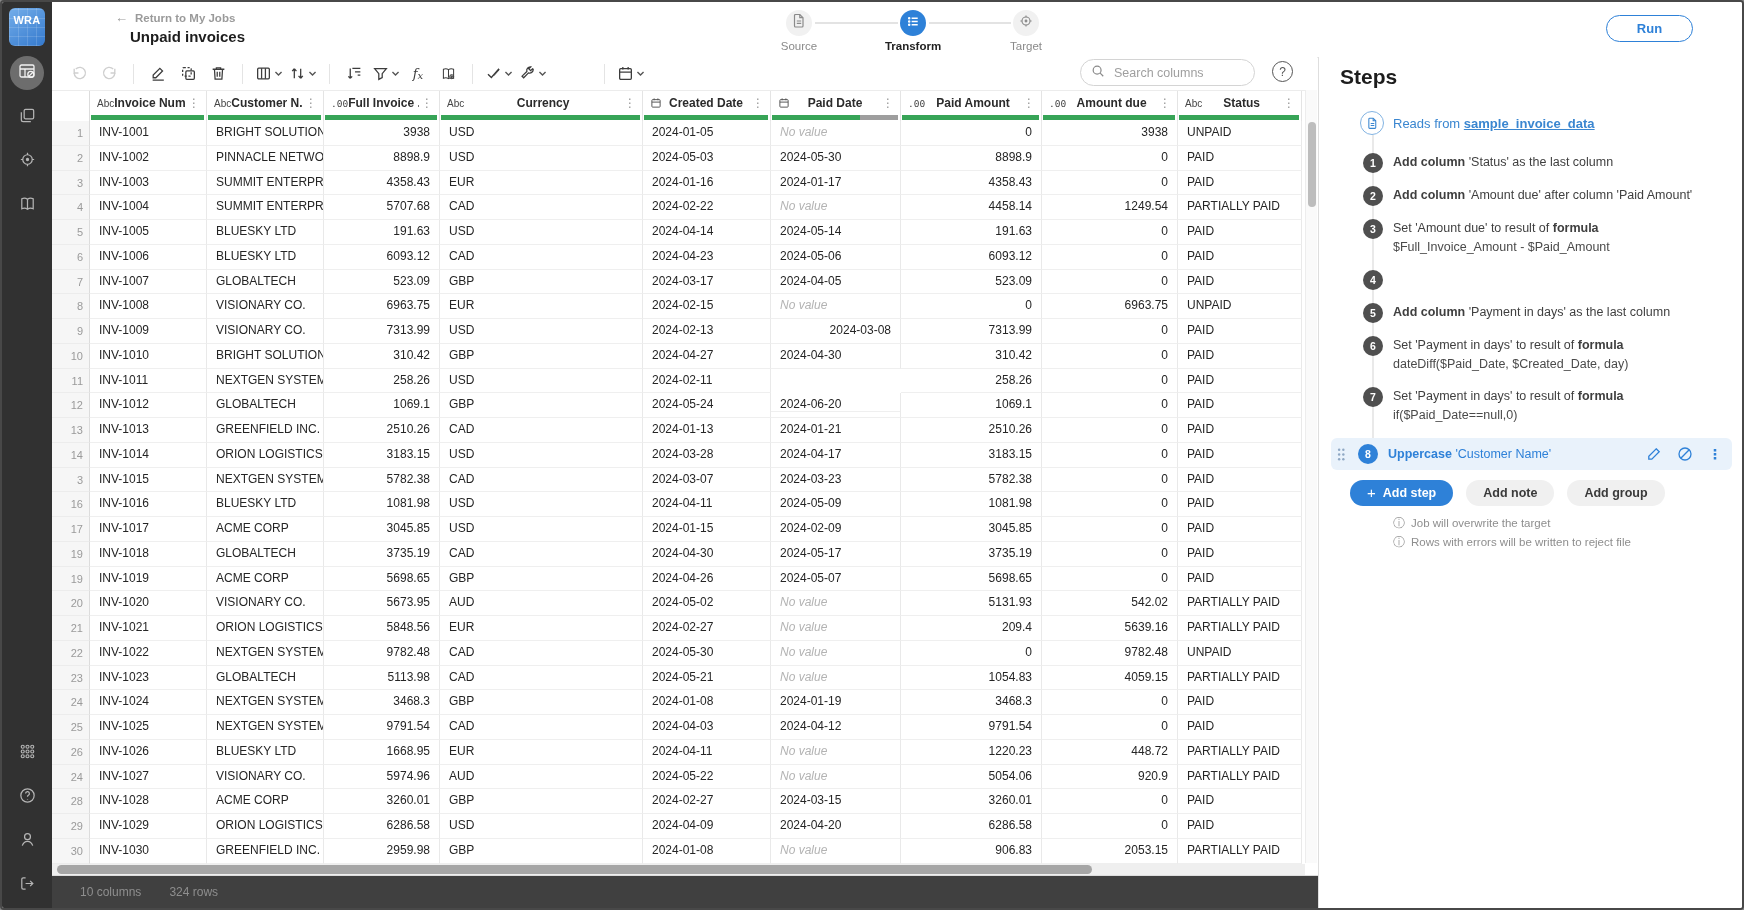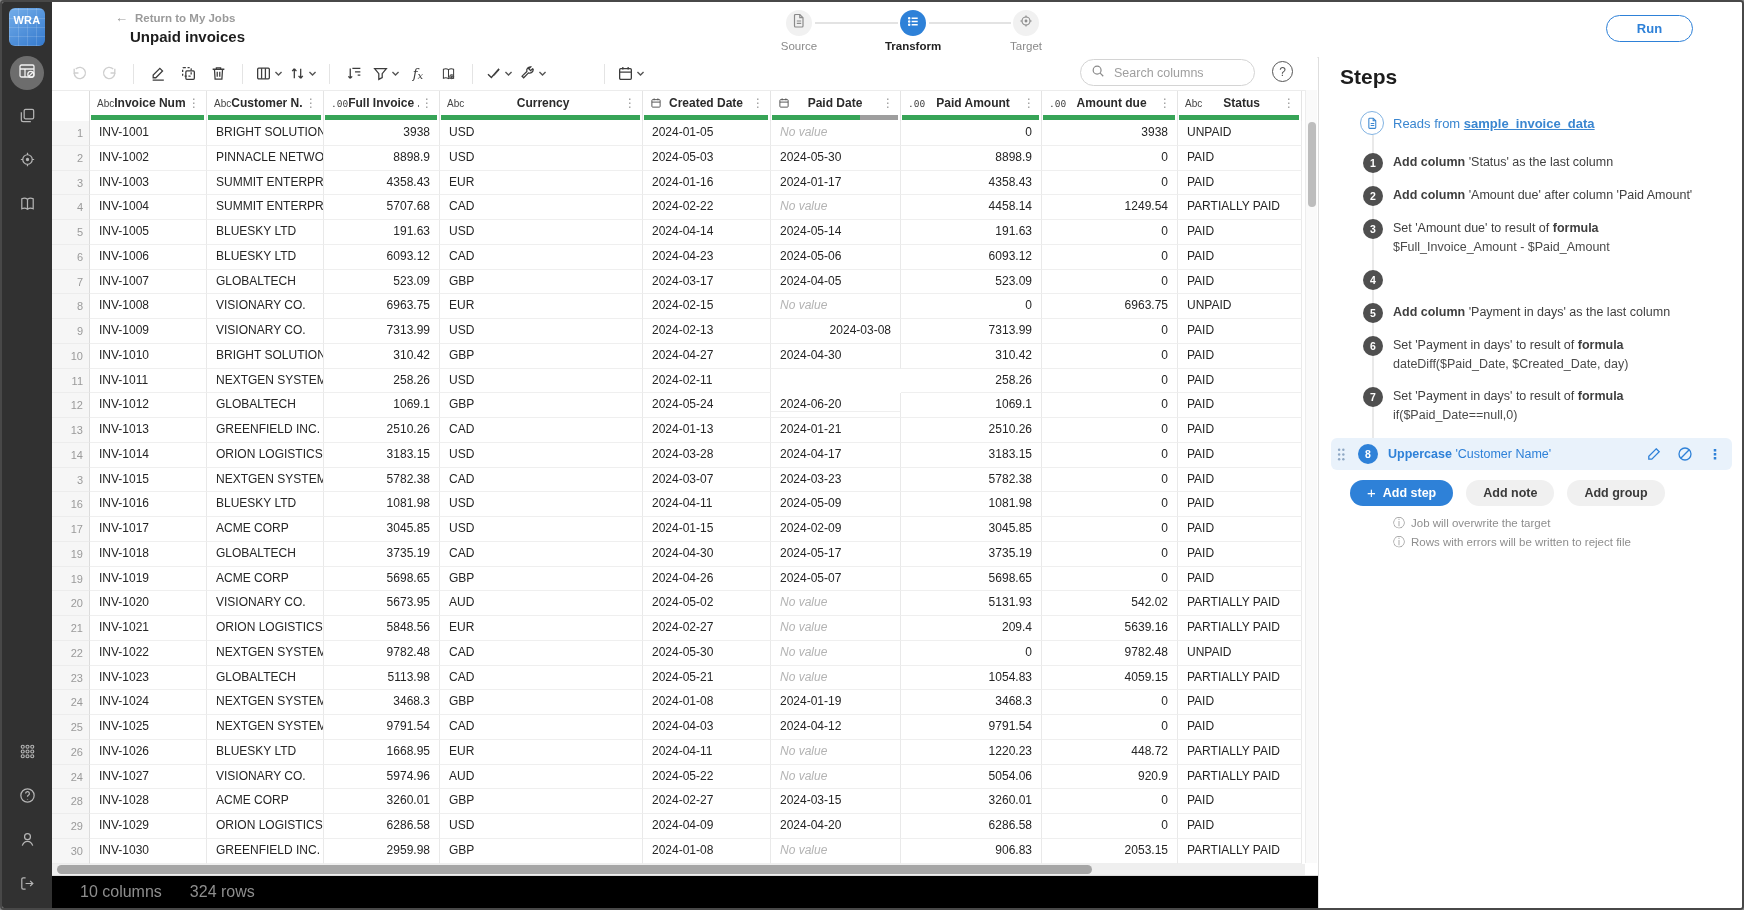--- a/index.html
+++ b/index.html
@@ -50,21 +50,21 @@
   .qbar .gray{height:100%;background:#9e9e9e;}
   .trow{display:flex;height:24.75px;}
   .rownum{width:38px;box-sizing:border-box;background:#f6f6f6;border-right:1px solid #dcdcdc;border-bottom:1px solid #ececec;font-size:11px;color:#9a9a9a;text-align:right;padding-right:6px;line-height:24px;}
   .tcell{box-sizing:border-box;border-right:1px solid #e9e9e9;border-bottom:1px solid #efefef;font-size:12px;color:#252525;line-height:23.5px;padding:0 9px;white-space:nowrap;overflow:hidden;}
   .tcell.num{text-align:right;}
   .tcell.novalue{color:#b3b3b3;font-style:italic;}
   .vscroll{position:absolute;left:1303px;top:88px;width:12px;height:773px;background:#fafafa;border-left:1px solid #ededed;box-sizing:border-box;}
   .vscroll .thumb{position:absolute;left:2px;top:32px;width:8px;height:85px;border-radius:4px;background:#bdbdbd;}
   .hscroll{position:absolute;left:50px;top:862px;width:1253px;height:11px;background:#efefef;}
   .hscroll .thumb{position:absolute;left:5px;top:1px;width:1035px;height:9px;border-radius:5px;background:#a6a6a6;}
-  .footer{position:absolute;left:50px;bottom:0;width:1266px;height:33px;background:#000000;border-top:1px solid #dddddd;display:flex;align-items:center;font-size:16px;color:#8e8e8e;box-sizing:border-box;}
+  .footer{position:absolute;left:50px;bottom:0;width:1266px;height:33px;background:#404040;border-top:1px solid #dddddd;display:flex;align-items:center;font-size:12px;color:#8e8e8e;box-sizing:border-box;}
   .footer span{margin-left:28px;}
   .footer span:first-child{margin-left:28px;}
   
   .steps-panel{position:absolute;left:1316px;top:55px;right:0;bottom:0;background:#fff;border-left:1px solid #dedede;padding:8px 14px 0 21px;box-sizing:border-box;}
   .steps-title{font-size:21px;font-weight:bold;color:#1d1d1d;margin:0 0 22px 0;}
   .io-row{display:flex;align-items:center;margin-left:20px;cursor:pointer;}
   .io-circ{width:24px;height:24px;box-sizing:border-box;border:1.4px solid #82b3e2;border-radius:50%;display:flex;align-items:center;justify-content:center;flex-shrink:0;}
   .io-text{margin-left:9px;font-size:13px;color:#3a86d0;}
   .io-text b{font-weight:bold;}
   .io-text .u{text-decoration:underline;font-weight:bold;}

